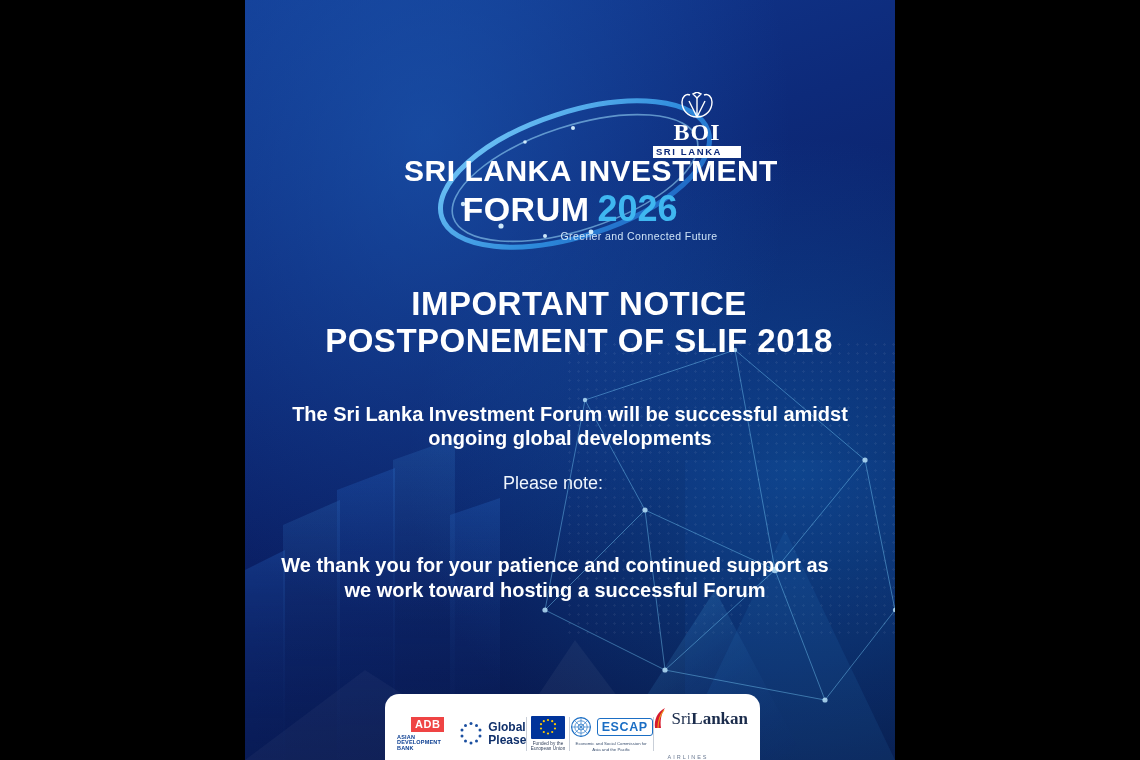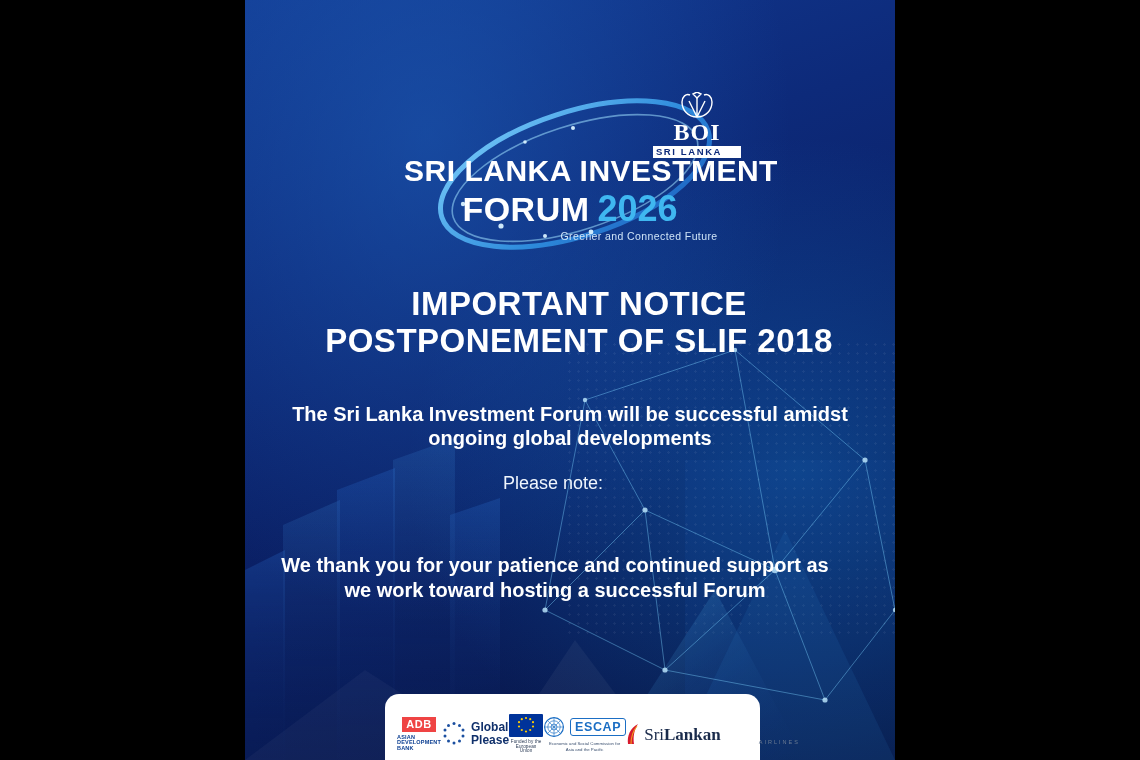--- a/index.html
+++ b/index.html
@@ -331,22 +331,22 @@
     margin-top: 3px;
     font-size: 4.3px;
     color: #3b5070;
     text-align: center;
     max-width: 78px;
     line-height: 1.25;
   }
 
   .srilankan {
     display: flex;
-    flex-direction: row;
-    align-items: flex-end;
+    flex-direction: column;
+    align-items: flex-start;
     line-height: 1;
     gap: 24px;
   }
   .sl-row {
     display: flex;
     align-items: center;
     gap: 4px;
   }
   .sl-text {
     font-size: 17px;

